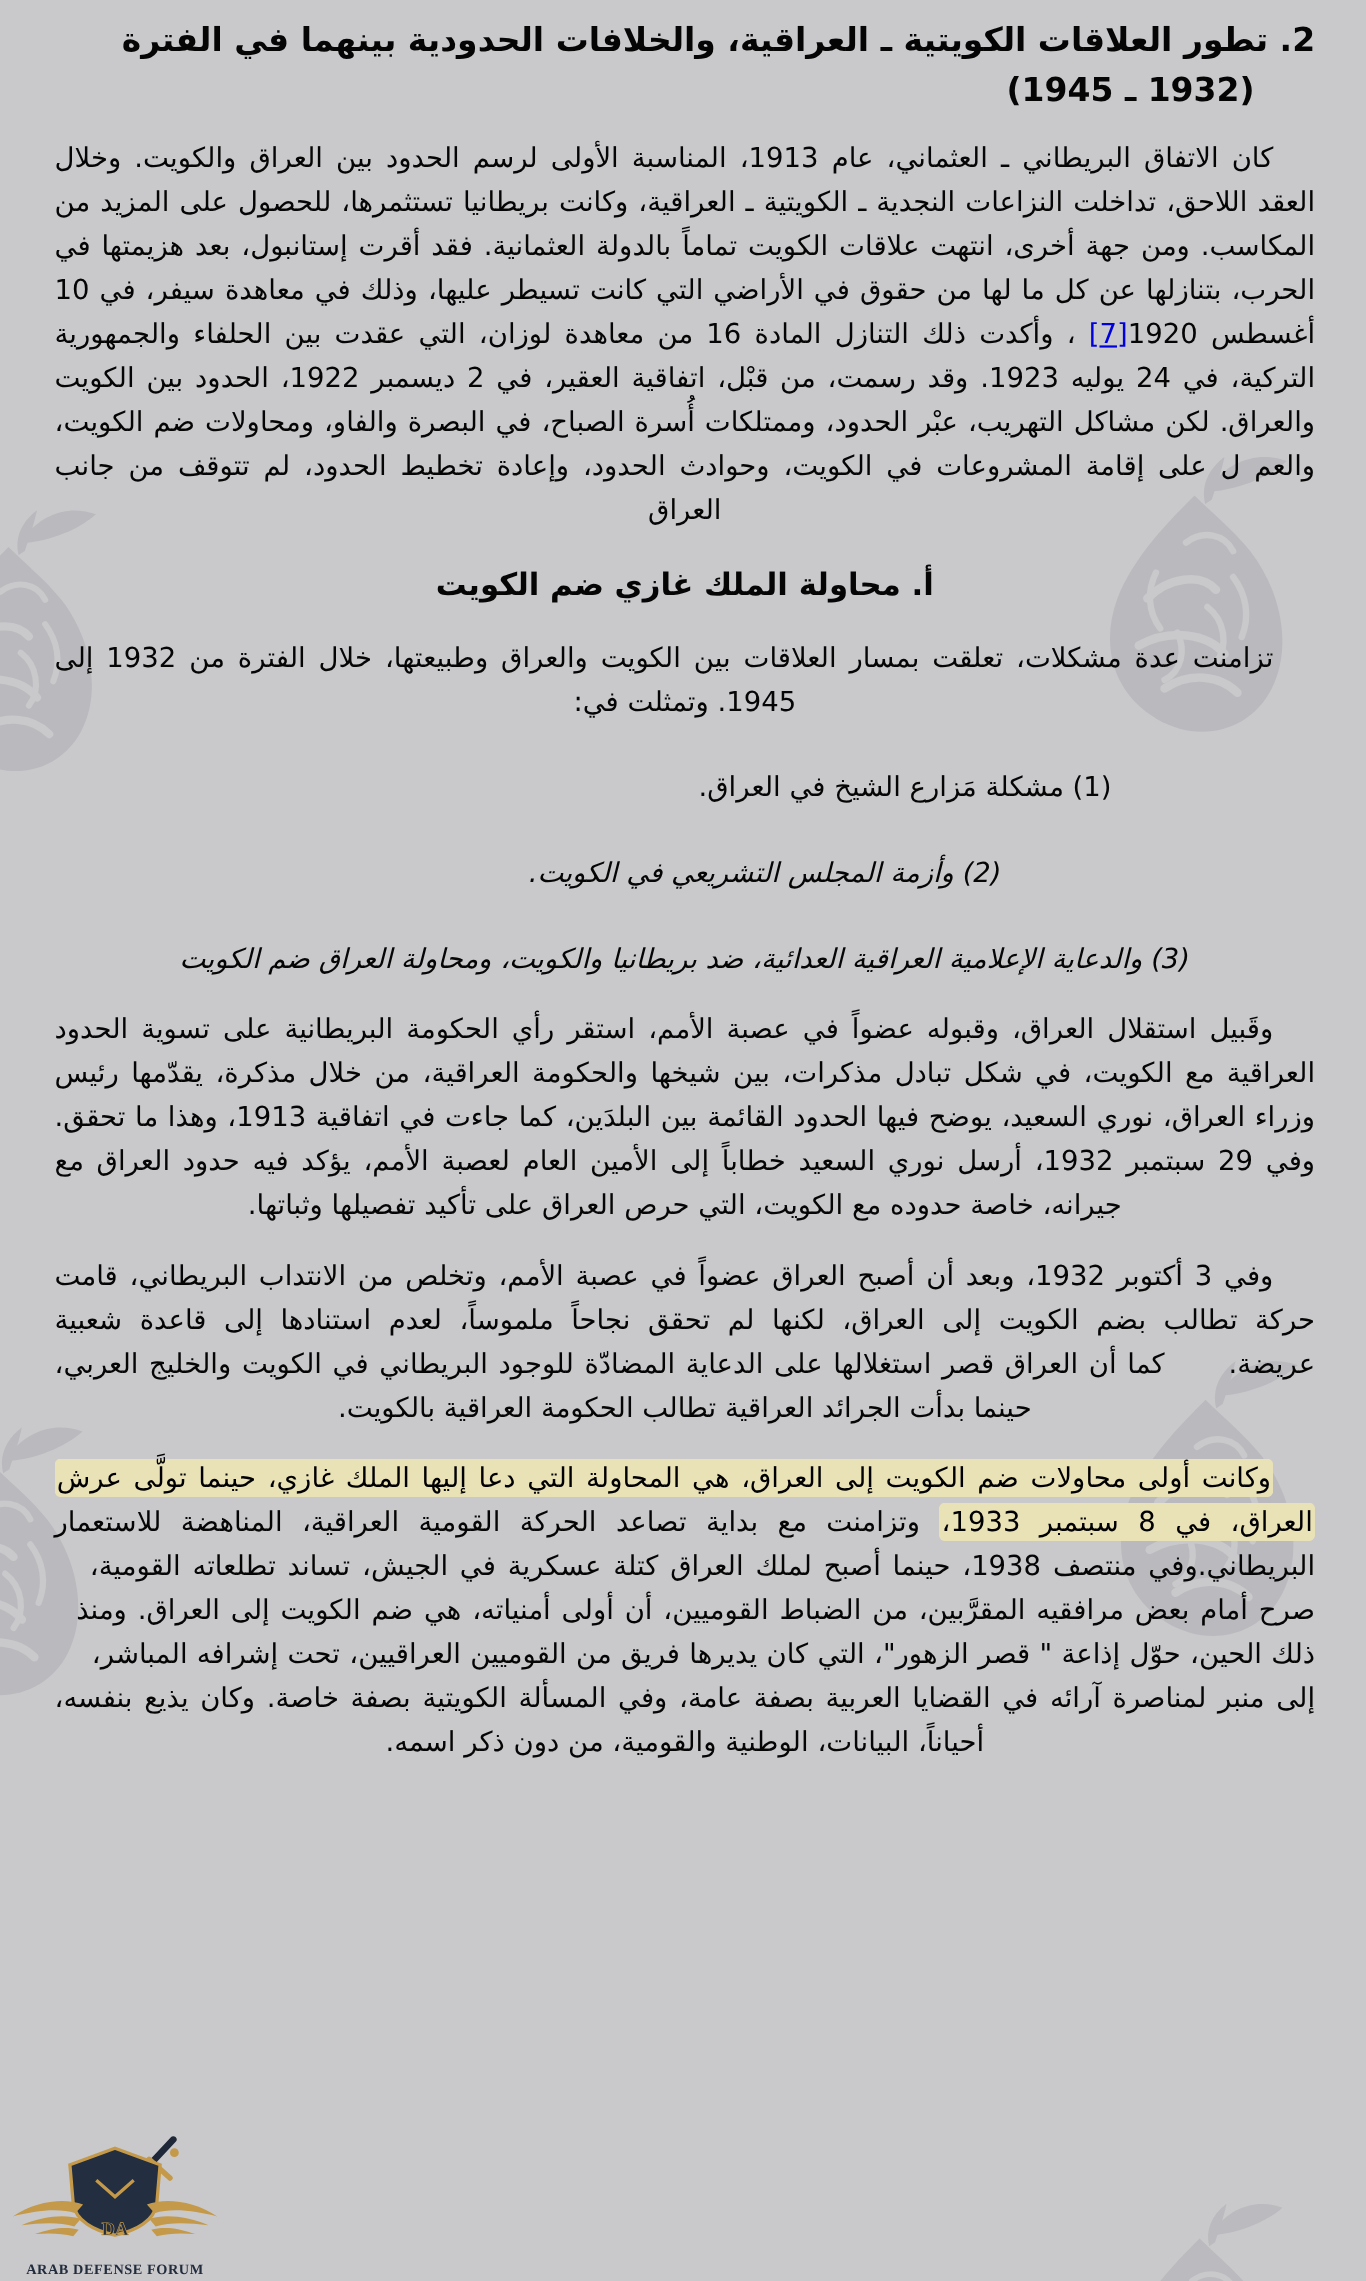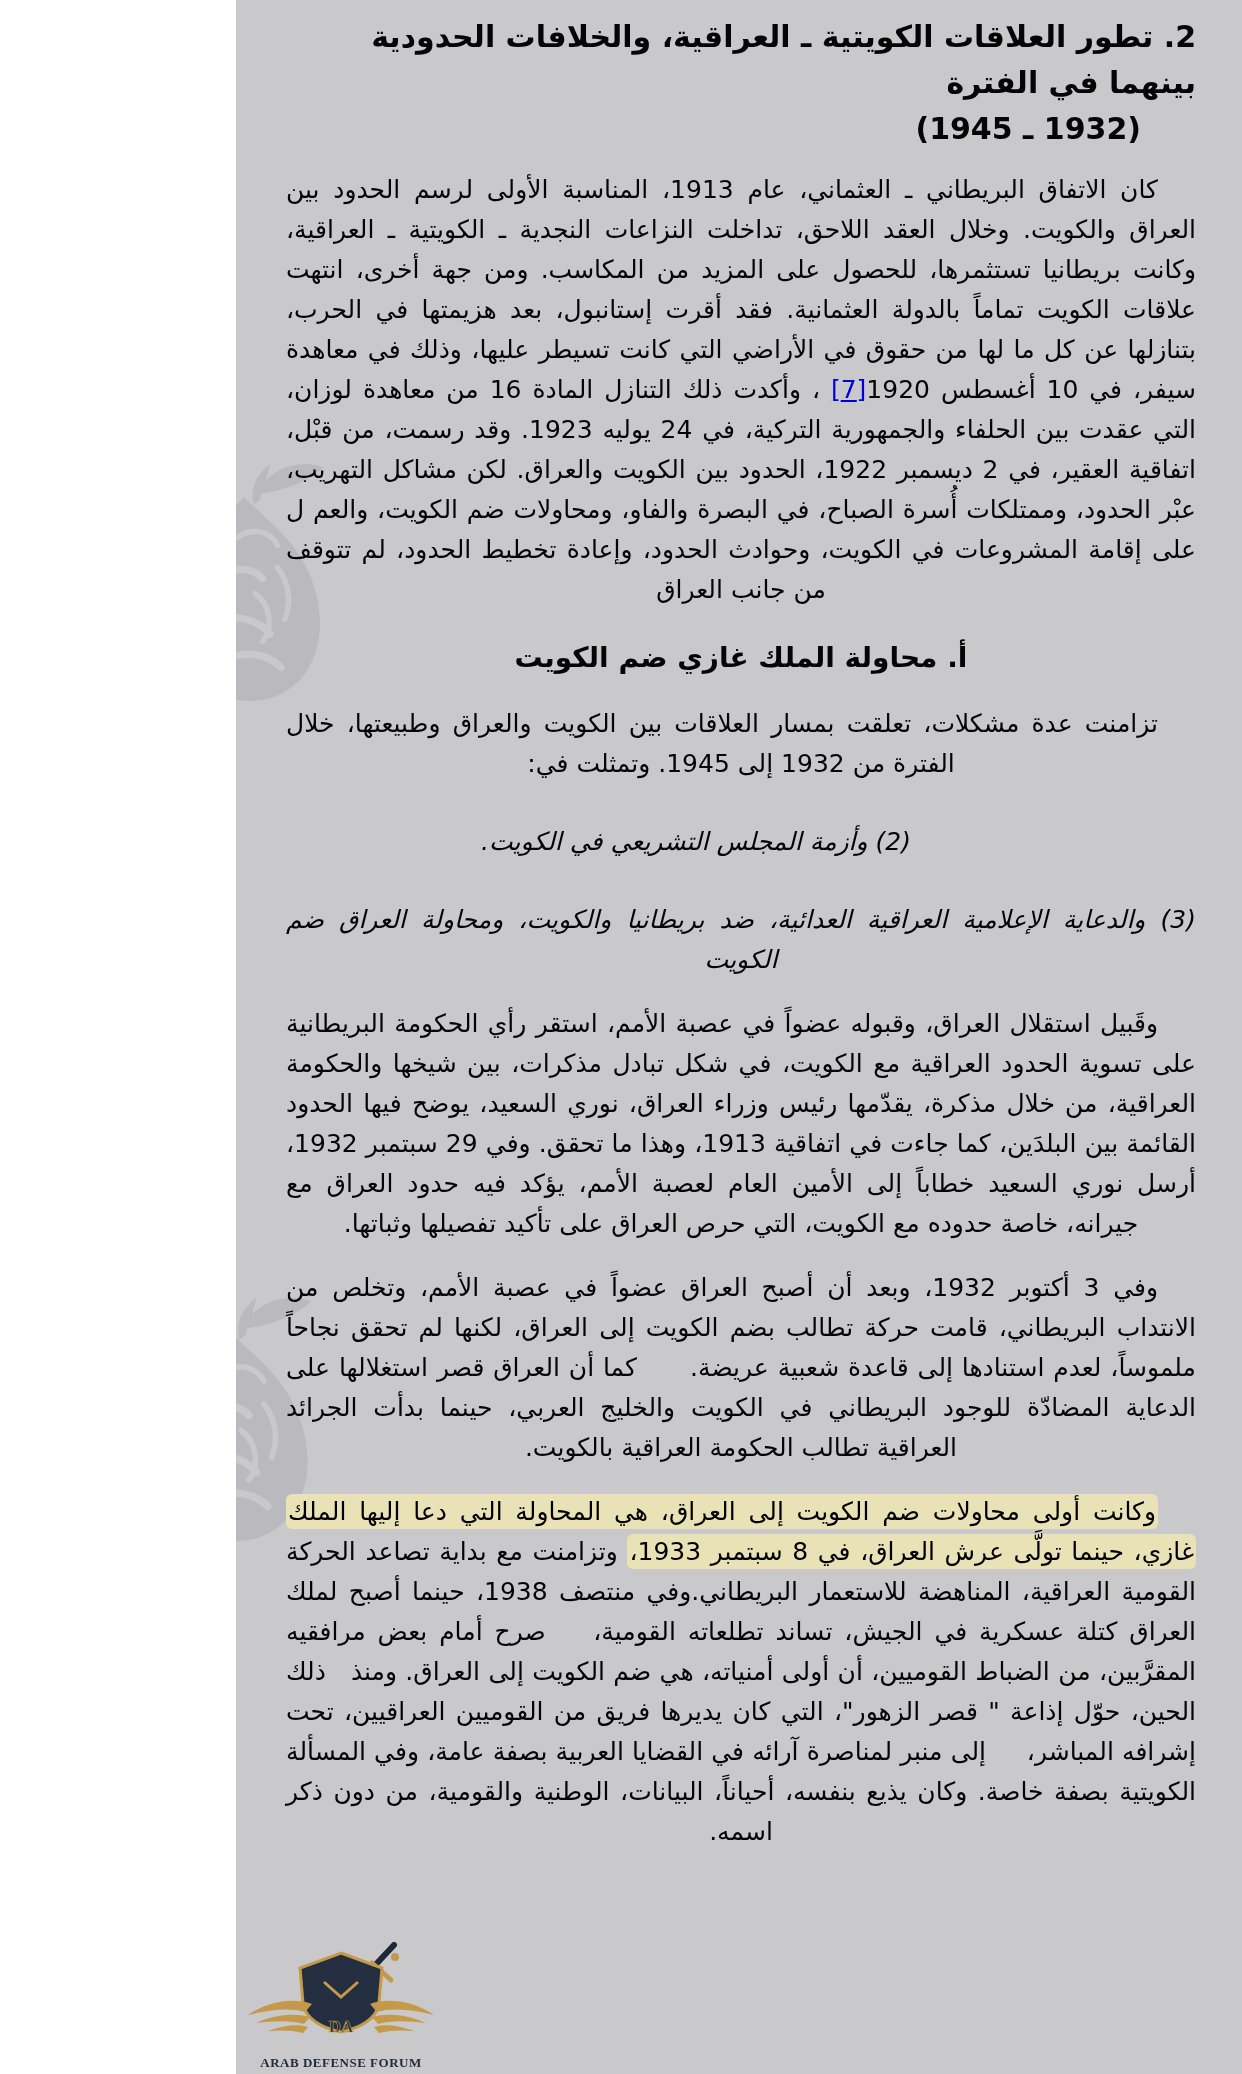--- a/index.html
+++ b/index.html
@@ -1,18 +1,18 @@
 <!DOCTYPE html>
 <html lang="ar" dir="rtl"><head>
 <meta charset="utf-8">
 <style>
   html,body{margin:0;padding:0;}
   .page{
     position:relative;
-    width:1006px;height:2074px;
+    width:1242px;height:2074px;
     background:#c9c9cc;
     overflow:hidden;
     font-family:"DejaVu Sans",sans-serif;
     color:#050505;
     direction:rtl;
   }
   .content{
     position:absolute;top:10px;right:46px;left:50px;
     direction:rtl;
     font-size:25px;line-height:40px;
@@ -102,20 +102,21 @@
 
     <div class="doc-title">2. تطور العلاقات الكويتية ـ العراقية، والخلافات الحدودية بينهما في الفترة</div>
     <div class="doc-title-l2">(1932 ـ 1945)</div>
 
     <p class="para"><span>كان الاتفاق البريطاني ـ العثماني، عام 1913، المناسبة الأولى لرسم الحدود بين العراق والكويت. وخلال العقد اللاحق، تداخلت النزاعات النجدية ـ الكويتية ـ العراقية، وكانت بريطانيا تستثمرها، للحصول على المزيد من المكاسب. ومن جهة أخرى، انتهت علاقات الكويت تماماً بالدولة العثمانية. فقد أقرت إستانبول، بعد هزيمتها في الحرب، بتنازلها عن كل ما لها من حقوق في الأراضي التي كانت تسيطر عليها، وذلك في معاهدة سيفر، في 10 أغسطس 1920</span><a class="fn">[7]</a><span> ، وأكدت ذلك التنازل المادة 16 من معاهدة لوزان، التي عقدت بين الحلفاء والجمهورية التركية، في 24 يوليه 1923. وقد رسمت، من قبْل، اتفاقية العقير، في 2 ديسمبر 1922، الحدود بين الكويت والعراق. لكن مشاكل التهريب، عبْر الحدود، وممتلكات أُسرة الصباح، في البصرة والفاو، ومحاولات ضم الكويت، والعم ل على إقامة المشروعات في الكويت، وحوادث الحدود، وإعادة تخطيط الحدود، لم تتوقف من جانب العراق</span></p>
 
     <div class="subheading">أ. محاولة الملك غازي ضم الكويت</div>
 
     <p class="para">تزامنت عدة مشكلات، تعلقت بمسار العلاقات بين الكويت والعراق وطبيعتها، خلال الفترة من 1932 إلى 1945. وتمثلت في:</p>
 
+    <div class="list-item li-1">(1) مشكلة مَزارع الشيخ في العراق.</div>
     <div class="list-item li-2">(2) وأزمة المجلس التشريعي في الكويت.</div>
     <div class="list-item li-3">(3) والدعاية الإعلامية العراقية العدائية، ضد بريطانيا والكويت، ومحاولة العراق ضم الكويت</div>
 
     <p class="para">وقَبيل استقلال العراق، وقبوله عضواً في عصبة الأمم، استقر رأي الحكومة البريطانية على تسوية الحدود العراقية مع الكويت، في شكل تبادل مذكرات، بين شيخها والحكومة العراقية، من خلال مذكرة، يقدّمها رئيس وزراء العراق، نوري السعيد، يوضح فيها الحدود القائمة بين البلدَين، كما جاءت في اتفاقية 1913، وهذا ما تحقق. وفي 29 سبتمبر 1932، أرسل نوري السعيد خطاباً إلى الأمين العام لعصبة الأمم، يؤكد فيه حدود العراق مع جيرانه، خاصة حدوده مع الكويت، التي حرص العراق على تأكيد تفصيلها وثباتها.</p>
 
     <p class="para">وفي 3 أكتوبر 1932، وبعد أن أصبح العراق عضواً في عصبة الأمم، وتخلص من الانتداب البريطاني، قامت حركة تطالب بضم الكويت إلى العراق، لكنها لم تحقق نجاحاً ملموساً، لعدم استنادها إلى قاعدة شعبية عريضة.&nbsp;&nbsp;&nbsp;&nbsp;&nbsp; كما أن العراق قصر استغلالها على الدعاية المضادّة للوجود البريطاني في الكويت والخليج العربي، حينما بدأت الجرائد العراقية تطالب الحكومة العراقية بالكويت.</p>
 
     <p class="para"><mark class="hl">وكانت أولى محاولات ضم الكويت إلى العراق، هي المحاولة التي دعا إليها الملك غازي، حينما تولَّى عرش العراق، في 8 سبتمبر 1933،</mark><span> وتزامنت مع بداية تصاعد الحركة القومية العراقية، المناهضة للاستعمار البريطاني.وفي منتصف 1938، حينما أصبح لملك العراق كتلة عسكرية في الجيش، تساند تطلعاته القومية،&nbsp;&nbsp;&nbsp; صرح أمام بعض مرافقيه المقرَّبين، من الضباط القوميين، أن أولى أمنياته، هي ضم الكويت إلى العراق. ومنذ&nbsp;&nbsp; ذلك الحين، حوّل إذاعة " قصر الزهور"، التي كان يديرها فريق من القوميين العراقيين، تحت إشرافه المباشر،&nbsp;&nbsp;&nbsp;&nbsp; إلى منبر لمناصرة آرائه في القضايا العربية بصفة عامة، وفي المسألة الكويتية بصفة خاصة. وكان يذيع بنفسه، أحياناً، البيانات، الوطنية والقومية، من دون ذكر اسمه.</span></p>
 
   </div>

